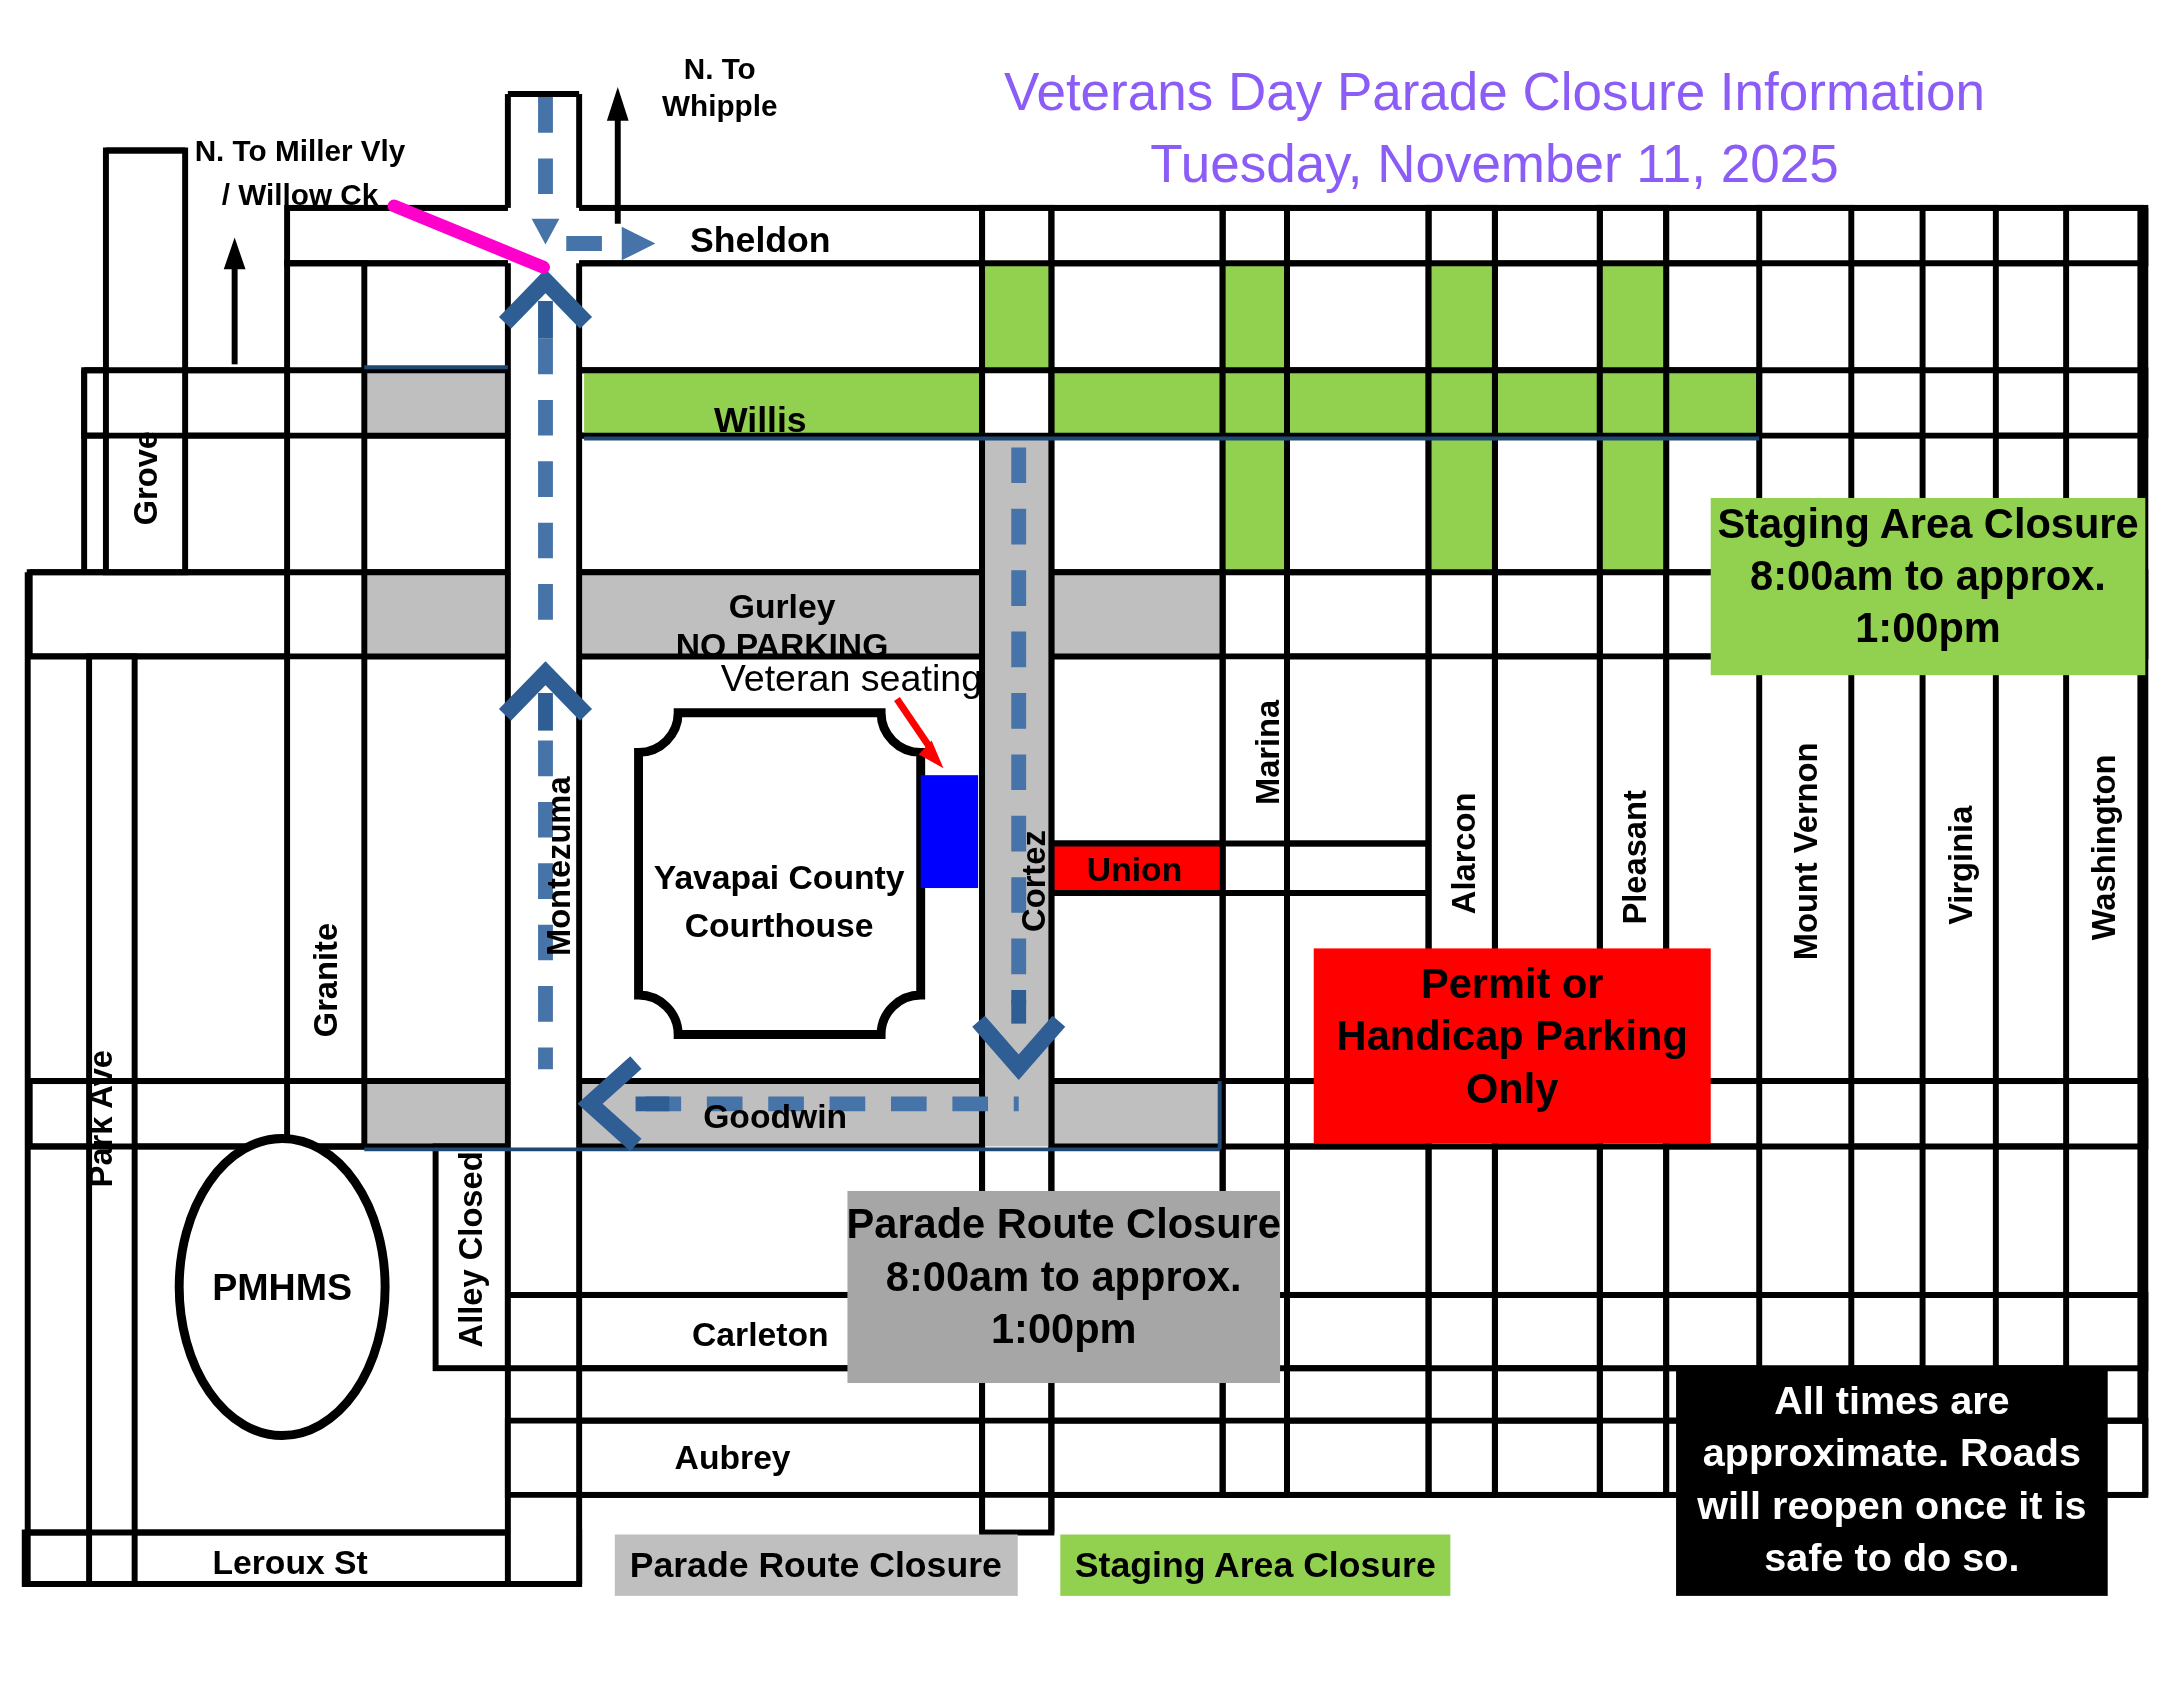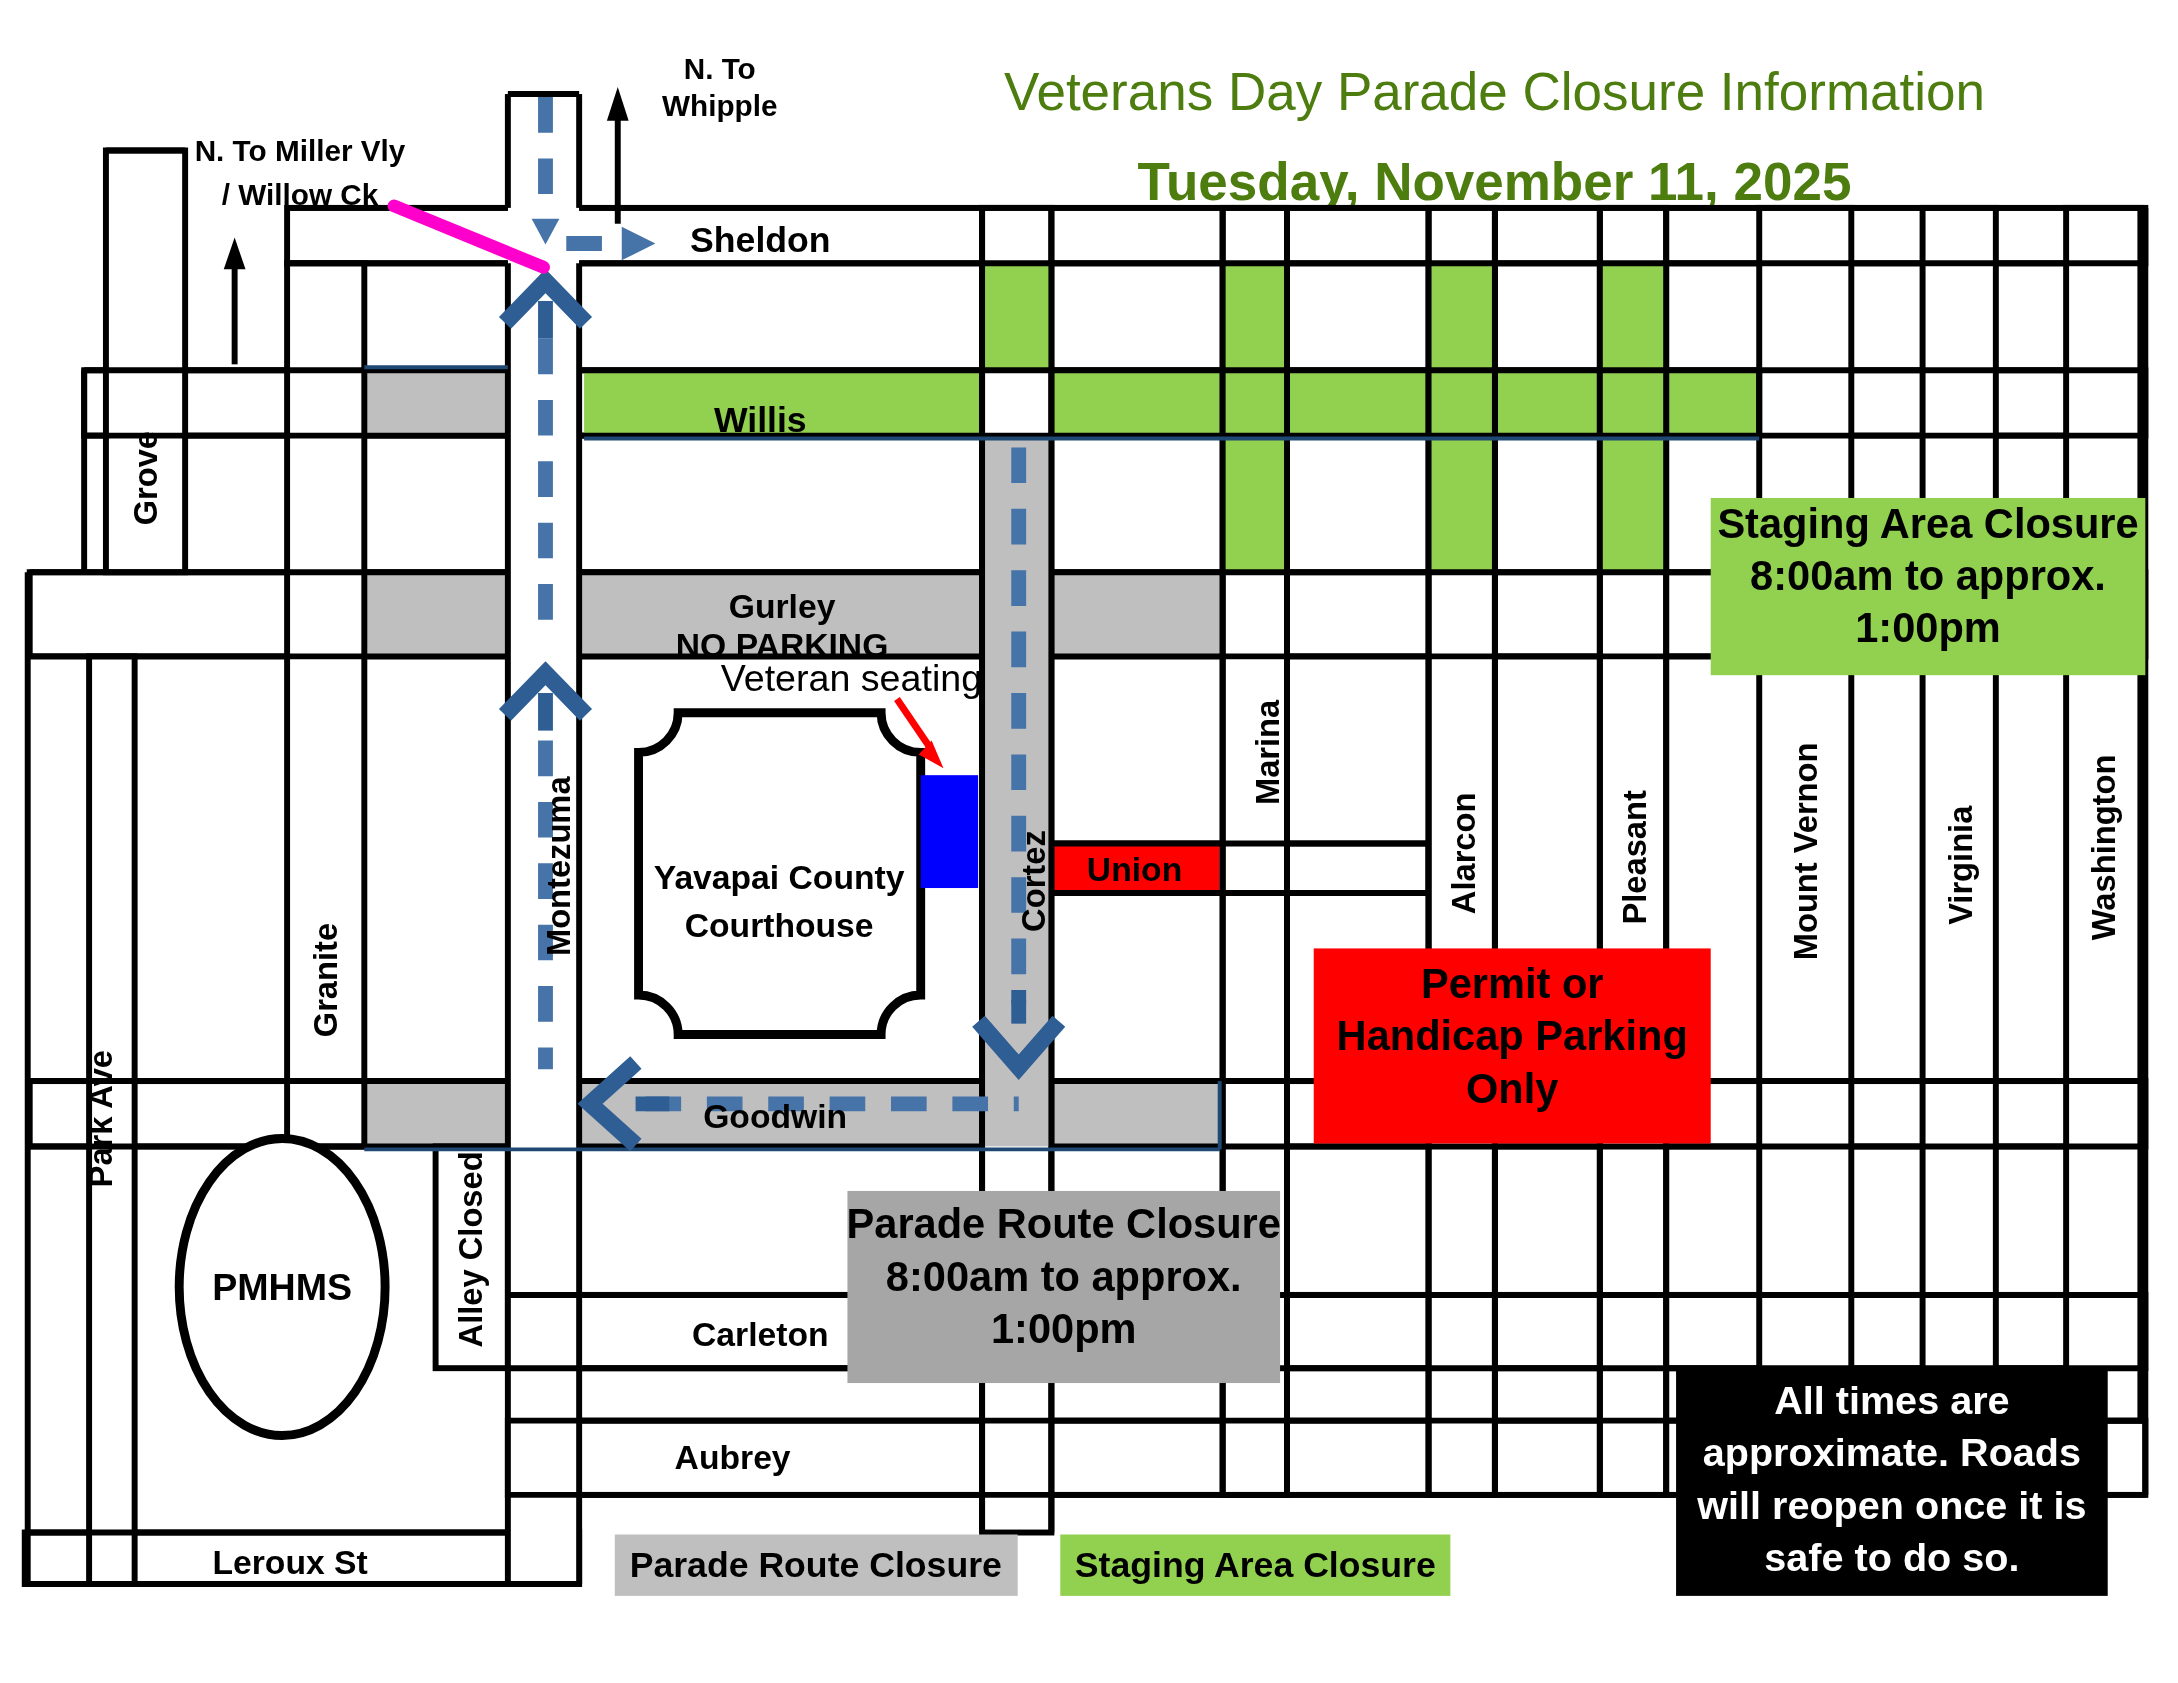--- a/index.html
+++ b/index.html
@@ -1,22 +1,22 @@
 <!DOCTYPE html>
 <html><head>
 <meta charset="utf-8">
 <style>
   html,body{margin:0;padding:0;background:#fff;}
   #page{position:relative;width:2178px;height:1683px;background:#fff;overflow:hidden;
         font-family:"Liberation Sans",sans-serif;}
   #map-svg{position:absolute;left:0;top:0;}
-  .title-line{position:absolute;text-align:center;color:#4d7c0f;white-space:nowrap;
+  .title-line{position:absolute;text-align:center;color:#8b5cf6;white-space:nowrap;
               font-family:"Liberation Sans",sans-serif;}
   #title1{left:851px;top:61px;width:1287px;font-size:53px;font-weight:500;}
-  #title2{left:851px;top:151px;width:1287px;font-size:53px;font-weight:700;}
+  #title2{left:851px;top:133px;width:1287px;font-size:53px;font-weight:400;}
   text{font-family:"Liberation Sans",sans-serif;}
 </style>
 </head>
 <body>
 
 <div id="page">
   <div id="title1" class="title-line">Veterans Day Parade Closure Information</div>
   <div id="title2" class="title-line">Tuesday, November 11, 2025</div>
   <svg id="map-svg" width="2178" height="1683" viewBox="0 0 2200 1700">
       <rect x="290" y="210" width="1877" height="56" fill="#fff" stroke="#000" stroke-width="6"></rect>

